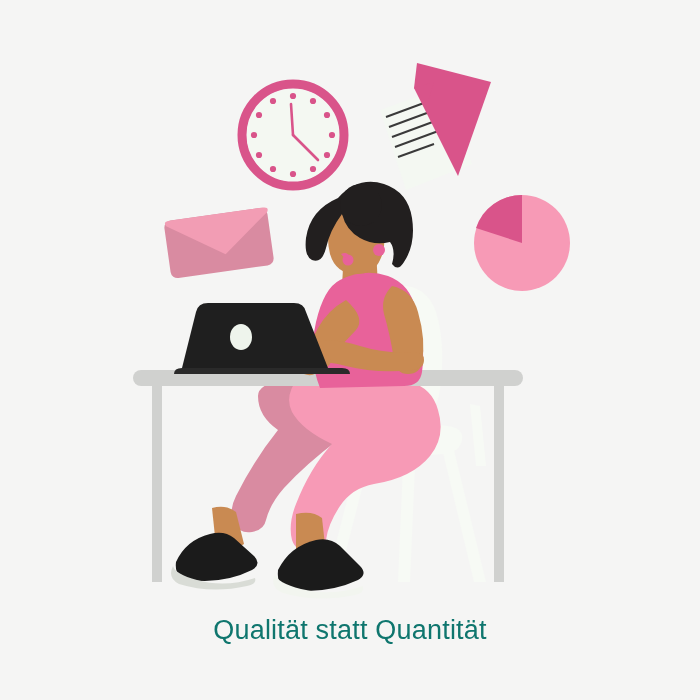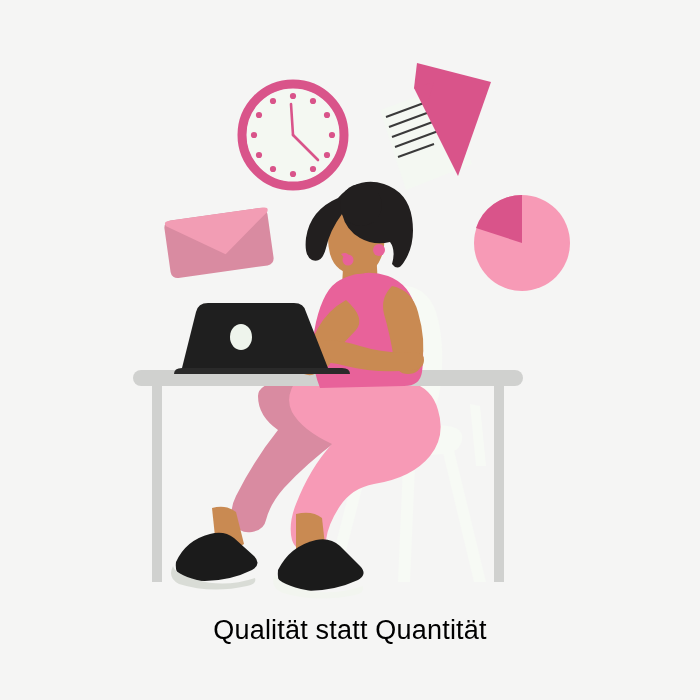--- a/index.html
+++ b/index.html
@@ -30,21 +30,21 @@
   #caption {
     position: absolute;
     left: 0;
     top: 612px;
     width: 700px;
     text-align: center;
     font-family: "Liberation Sans", sans-serif;
     font-size: 27px;
     font-weight: 400;
     letter-spacing: 0.2px;
-    color: #000000;
+    color: #0f766e;
     line-height: 36px;
     white-space: nowrap;
   }
 </style>
 </head>
 <body>
 
 <div id="stage">
 
   <svg id="illustration" viewBox="0 0 700 700" xmlns="http://www.w3.org/2000/svg">

